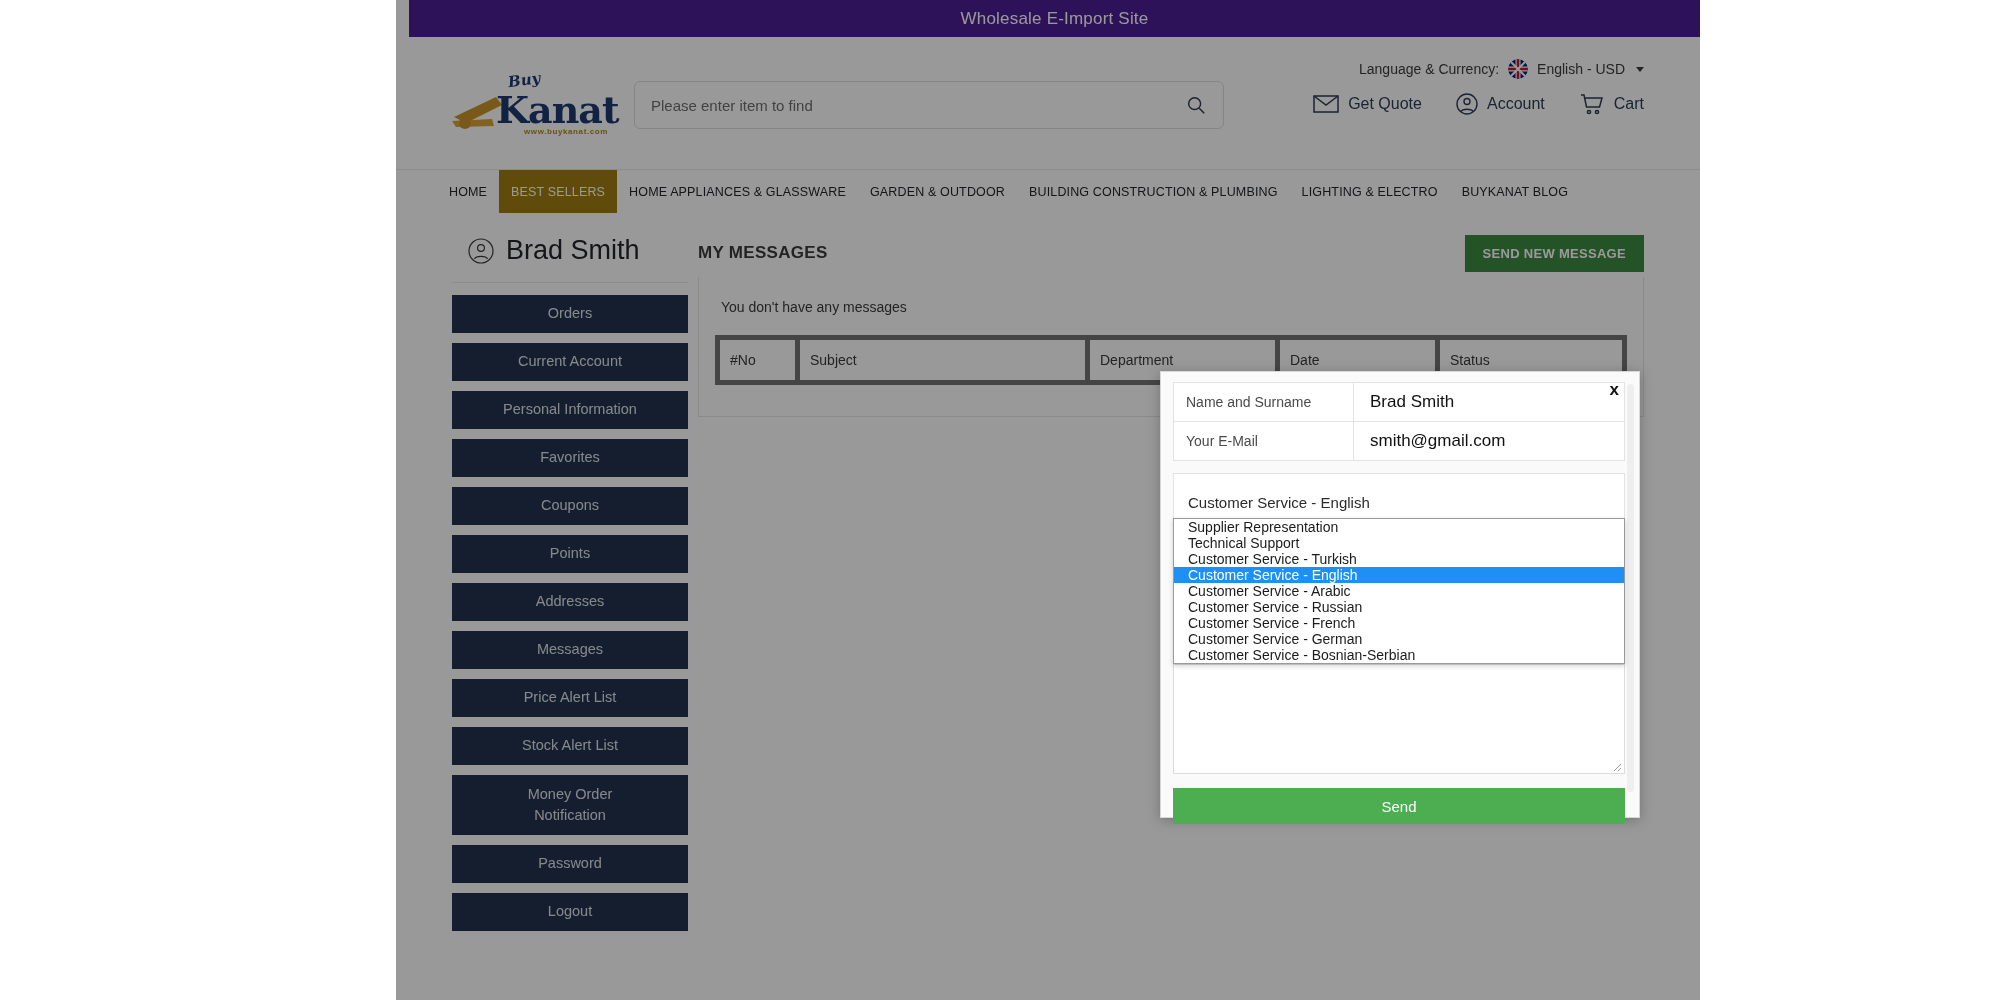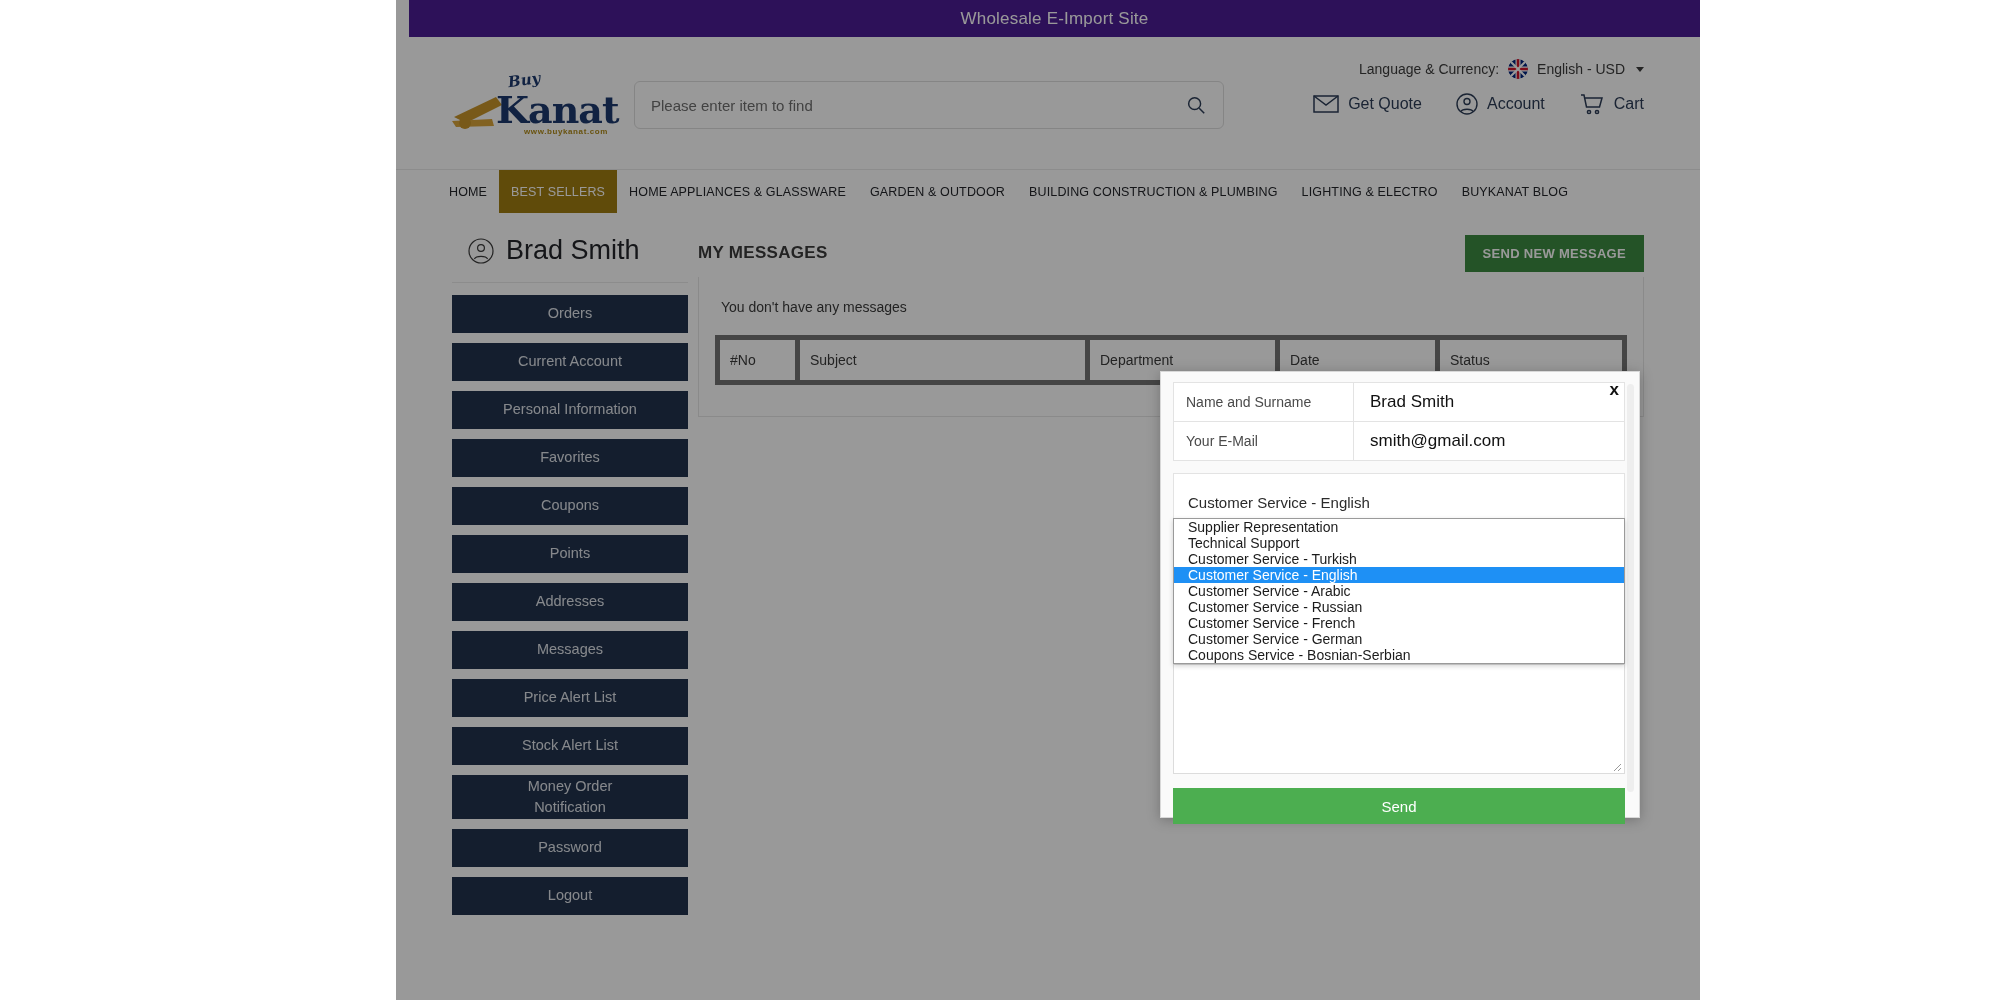--- a/index.html
+++ b/index.html
@@ -165,21 +165,21 @@
     background: #22334d;
     color: #dfe3e9;
     font-size: 14.5px;
     text-align: center;
     height: 38px;
     margin-bottom: 10px;
     display: flex; align-items: center; justify-content: center;
     line-height: 1.45;
     padding: 0 16px;
   }
-  .side-btn.two-line { height: 44px; flex-direction: column; }
+  .side-btn.two-line { height: 60px; flex-direction: column; }
 
   
   .main { flex: 1; padding-top: 16px; padding-left: 10px; }
   .main-head {
     display: flex; align-items: center;
     height: 48px;
   }
   .main-title {
     font-size: 17px; font-weight: 700; color: #3b3b3b;
     letter-spacing: .3px;
@@ -462,21 +462,21 @@
 
     <div class="option-list">
       <div class="option">Supplier Representation</div>
       <div class="option">Technical Support</div>
       <div class="option">Customer Service - Turkish</div>
       <div class="option selected">Customer Service - English</div>
       <div class="option">Customer Service - Arabic</div>
       <div class="option">Customer Service - Russian</div>
       <div class="option">Customer Service - French</div>
       <div class="option">Customer Service - German</div>
-      <div class="option">Coupons Service - Bosnian-Serbian</div>
+      <div class="option">Customer Service - Bosnian-Serbian</div>
     </div>
 
     <div class="msg-area">
       <svg class="resize-grip" viewBox="0 0 11 11" stroke="#9a9a9a" stroke-width="1">
         <line x1="10" y1="3" x2="3" y2="10"></line>
           <line x1="10" y1="7" x2="7" y2="10"></line>
       </svg>
     </div>
 
     <button class="send-btn">Send</button>

